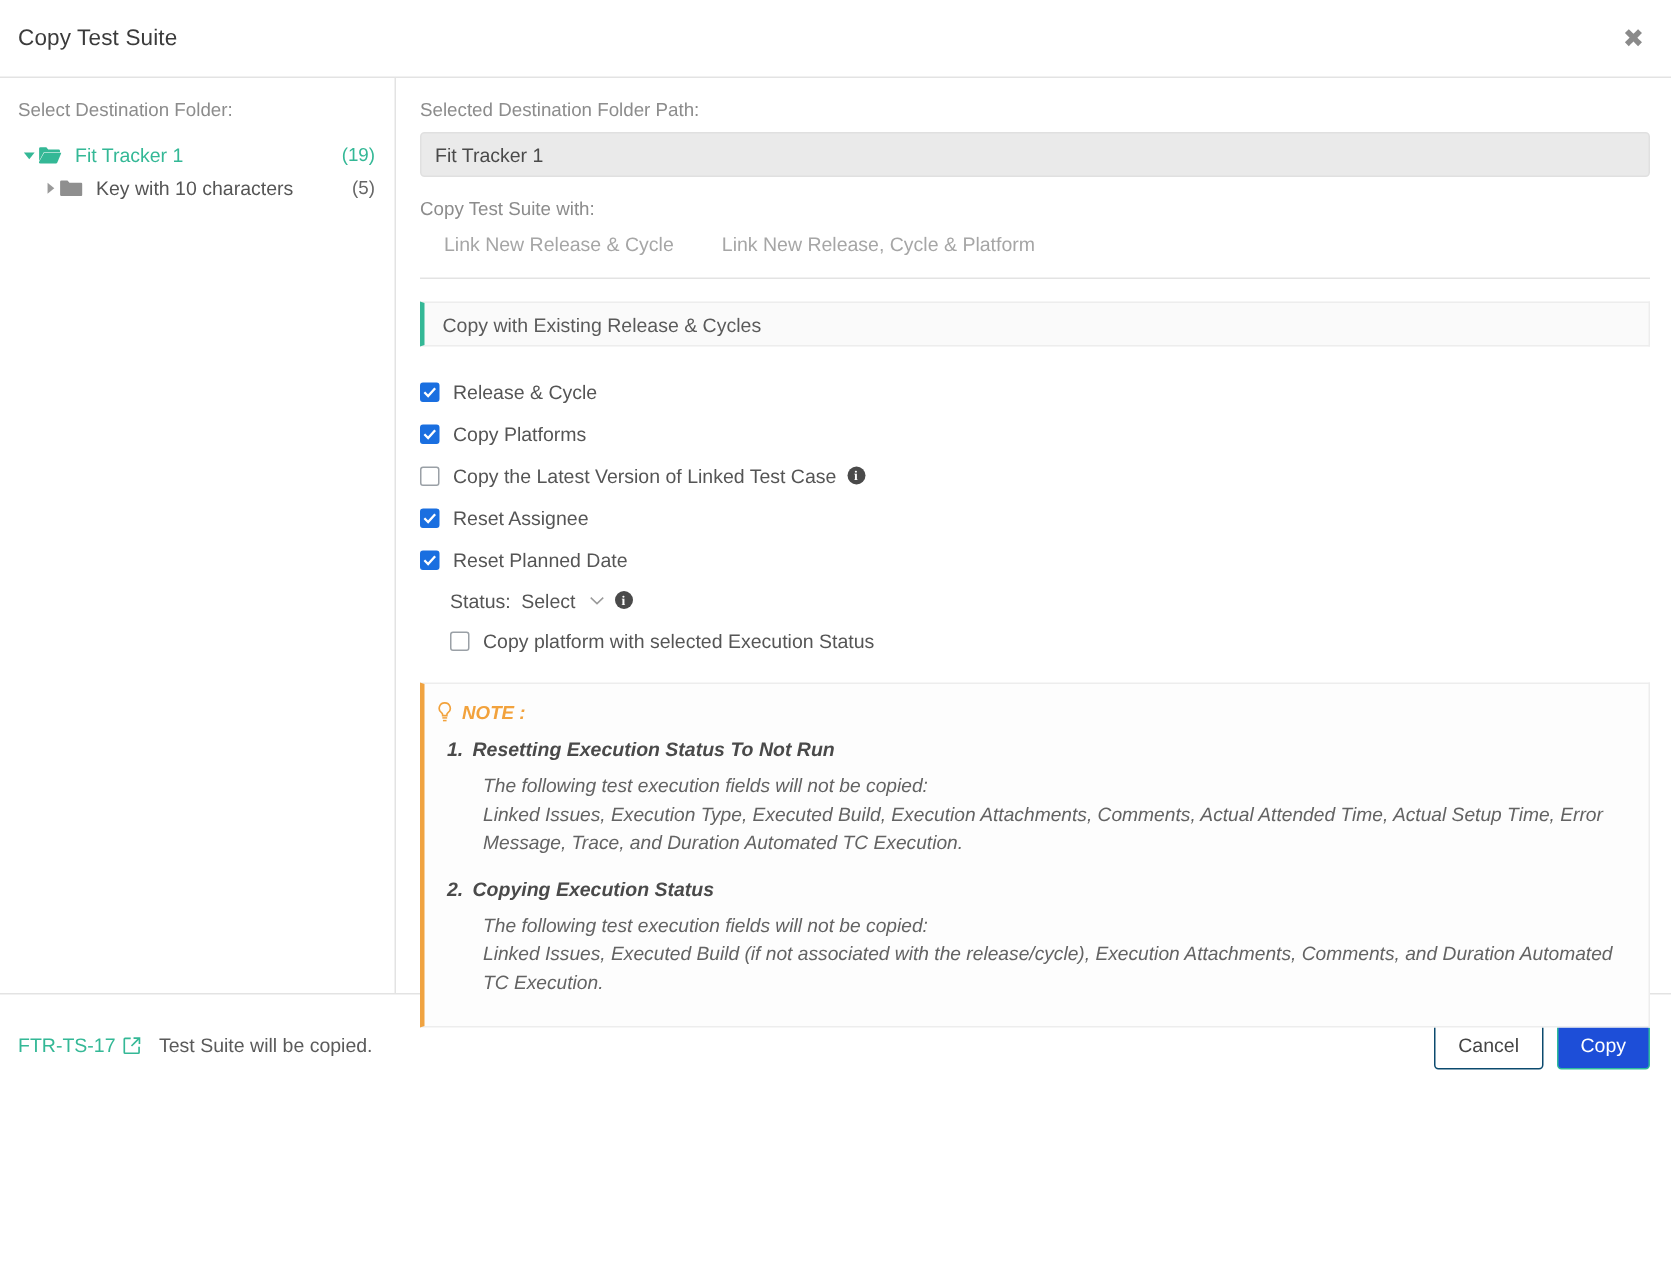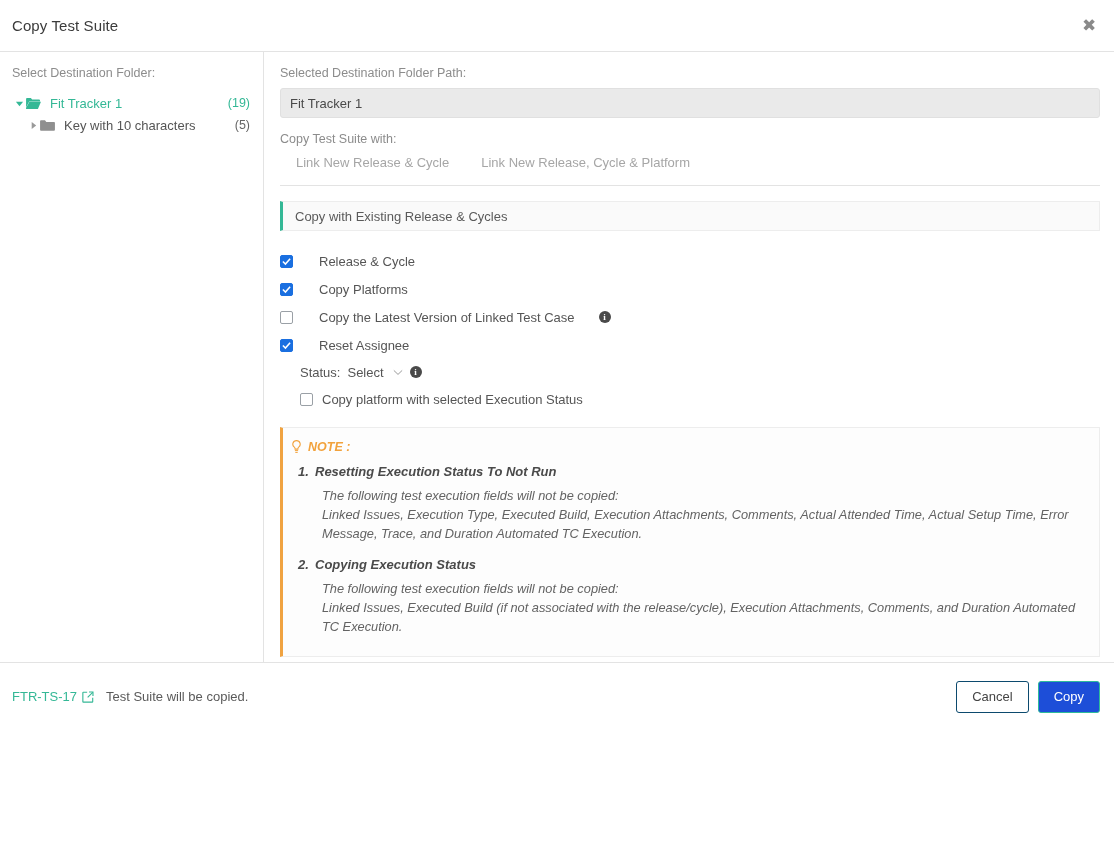--- a/index.html
+++ b/index.html
@@ -164,21 +164,20 @@
 
   
   .chk-list { margin-top: 16px; }
   .chk-row {
     display: flex;
     align-items: center;
     height: 28px;
     font-size: 13px;
     color: #555;
     cursor: pointer;
-    gap: 17px;
   }
   .cb {
     width: 13px; height: 13px;
     min-width: 13px;
     border: 1px solid #9aa0a6;
     border-radius: 2px;
     background: #fff;
     margin-right: 9px;
     display: inline-flex;
     align-items: center;
@@ -414,20 +413,28 @@
 
         <div class="chk-row">
           <span class="cb checked">
             <svg width="9" height="9" viewBox="0 0 10 10">
                 <path d="M1 5 L3.8 7.8 L9 2" stroke="#fff" stroke-width="1.7" fill="none"></path>
               </svg>
           </span>
           <span>Reset Assignee</span>
         </div>
 
+        <div class="chk-row">
+          <span class="cb checked">
+            <svg width="9" height="9" viewBox="0 0 10 10">
+                <path d="M1 5 L3.8 7.8 L9 2" stroke="#fff" stroke-width="1.7" fill="none"></path>
+              </svg>
+          </span>
+          <span>Reset Planned Date</span>
+        </div>
 
 
         <div class="status-row">
           <span class="status-lbl">Status:</span>
           <span class="status-select">
             <span>Select</span>
             <span class="status-caret">
               <svg width="10" height="7" viewBox="0 0 12 8">
                   <path d="M1 1.5 L6 6.3 L11 1.5" stroke="#9a9a9a" stroke-width="1.2" fill="none"></path>
                 </svg>

